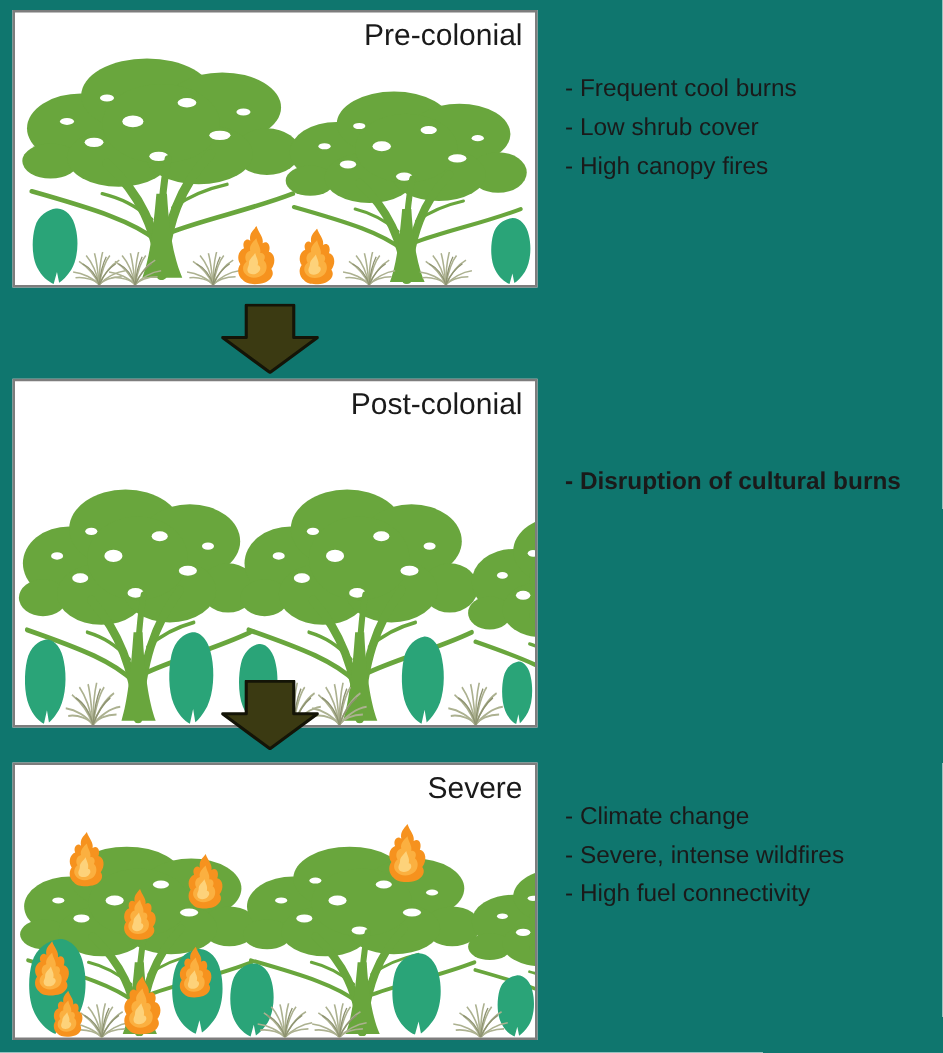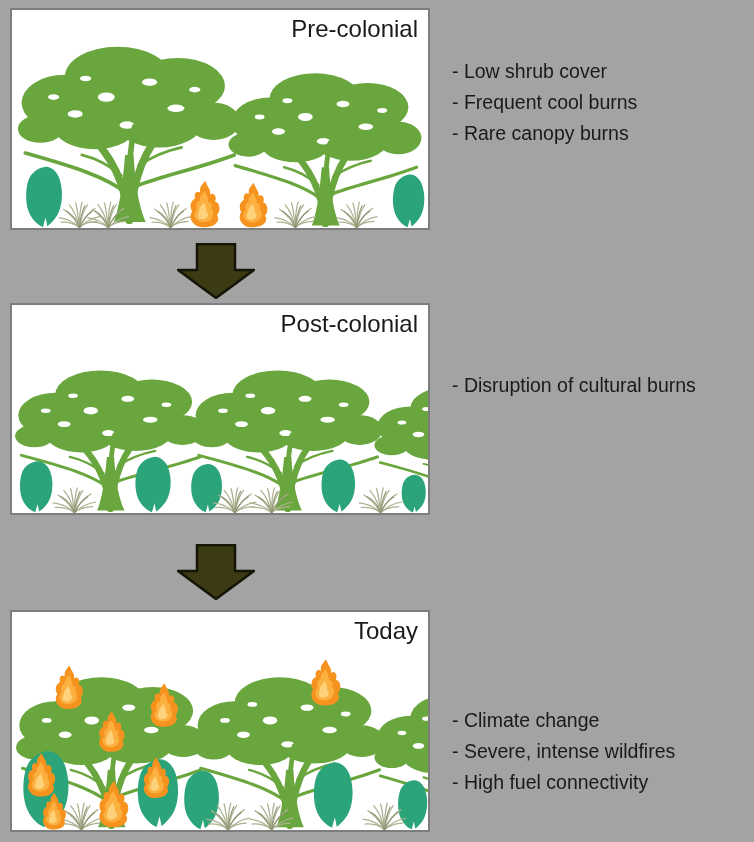--- a/index.html
+++ b/index.html
@@ -1,35 +1,35 @@
 <!DOCTYPE html>
 <html style="--tree_green: #69A63D; --shrub_teal: #2AA478; --grass_tan: #ACB190; --grass_dark: #8E9371; --fire_orange: #F6921E; --fire_light: #FBB040; --fire_core: #FDD27A; --arrow_fill: #3B3A12; --arrow_stroke: #141407; --panel_border: #7D7D7D; --text: #1A1A1A;"><head>
 <meta charset="utf-8">
 <style>
   html,body{margin:0;padding:0;background:#fff;}
   .stage{
-    position:relative;width:754px;height:842px;background:#a3a3a3;overflow:hidden;
+    position:relative;width:754px;height:842px;background:#0f766e;overflow:hidden;
     font-family:"Liberation Sans", sans-serif;color:#111;
   }
   .panel{
     position:absolute;left:10px;width:420px;background:#fff;
     border:2px solid #7d7d7d;box-sizing:border-box;
   }
   .panel-1{top:8px;height:222px;}
-  .panel-2{top:303px;height:212px;}
+  .panel-2{top:303px;height:279px;}
   .panel-3{top:610px;height:222px;}
   .panel-title{
     position:absolute;top:6px;right:10px;font-size:24px;line-height:1.1;
     color:#1a1a1a;z-index:3;background:transparent;
   }
   .scene{position:absolute;left:0;top:0;width:100%;height:100%;display:block;}
   .bullets{position:absolute;left:452px;width:300px;}
   .bullets-1{top:56px;}
-  .bullets-2{top:370px;}
-  .bullets-3{top:705px;}
+  .bullets-2{top:370px;font-weight:bold;}
+  .bullets-3{top:638px;}
   .bullet-line{font-size:19.5px;line-height:31px;color:#1a1a1a;white-space:nowrap;}
   .arrow{position:absolute;left:177px;width:78px;height:56px;}
   .arrow-1{top:243px;}
   .arrow-2{top:544px;}
   .defs{position:absolute;width:0;height:0;overflow:hidden;}
   .tree-fill{fill:var(--tree_green,#69A63D);}
   .tree-stroke{stroke:var(--tree_green,#69A63D);}
   .shrub-fill{fill:var(--shrub_teal,#2AA478);}
   .grass-stroke{stroke:var(--grass_tan,#ACB190);}
   .grass-dark{stroke:var(--grass_dark,#8E9371);}
@@ -120,23 +120,23 @@
         <use href="#sym-grass" x="75" y="195" width="44" height="27"></use>
         <use href="#sym-grass" x="138" y="195" width="44" height="27"></use>
         <use href="#sym-grass" x="264" y="195" width="44" height="27"></use>
         <use href="#sym-grass" x="326" y="195" width="44" height="27"></use>
         <use href="#sym-fire" x="179" y="174" width="32" height="48"></use>
         <use href="#sym-fire" x="228" y="176" width="32" height="46"></use>
       </svg>
     <div class="panel-title">Pre-colonial</div>
   </section>
   <div class="bullets bullets-1">
+      <div class="bullet-line">- Frequent cool burns</div>
       <div class="bullet-line">- Low shrub cover</div>
-      <div class="bullet-line">- Frequent cool burns</div>
-      <div class="bullet-line">- Rare canopy burns</div>
+      <div class="bullet-line">- High canopy fires</div>
     </div>
 
   <svg class="arrow arrow-1" viewBox="0 0 78 56">
     <polygon class="arrow-poly" points="20,1 58,1 58,27 77,27 39,55 1,27 20,27"></polygon>
   </svg>
 
   <section class="panel panel-2">
     <svg class="scene" viewBox="0 0 420 227" preserveAspectRatio="none">
         <use href="#sym-tree" x="1.5" y="60" width="195" height="166"></use>
         <use href="#sym-tree" x="180.5" y="60" width="195" height="166"></use>
@@ -177,21 +177,21 @@
         <use href="#sym-grass" x="353" y="194" width="46" height="28"></use>
         <use href="#sym-fire" x="43" y="54" width="30" height="46"></use>
         <use href="#sym-fire" x="87" y="101" width="28" height="42"></use>
         <use href="#sym-fire" x="139" y="72" width="30" height="46"></use>
         <use href="#sym-fire" x="15" y="142" width="30" height="48"></use>
         <use href="#sym-fire" x="30" y="184" width="26" height="38"></use>
         <use href="#sym-fire" x="87" y="170" width="32" height="52"></use>
         <use href="#sym-fire" x="132" y="148" width="28" height="42"></use>
         <use href="#sym-fire" x="301" y="47" width="32" height="50"></use>
       </svg>
-    <div class="panel-title">Today</div>
+    <div class="panel-title">Severe</div>
   </section>
   <div class="bullets bullets-3">
       <div class="bullet-line">- Climate change</div>
       <div class="bullet-line">- Severe, intense wildfires</div>
       <div class="bullet-line">- High fuel connectivity</div>
     </div>
 
 </div>
 
 </body></html>

